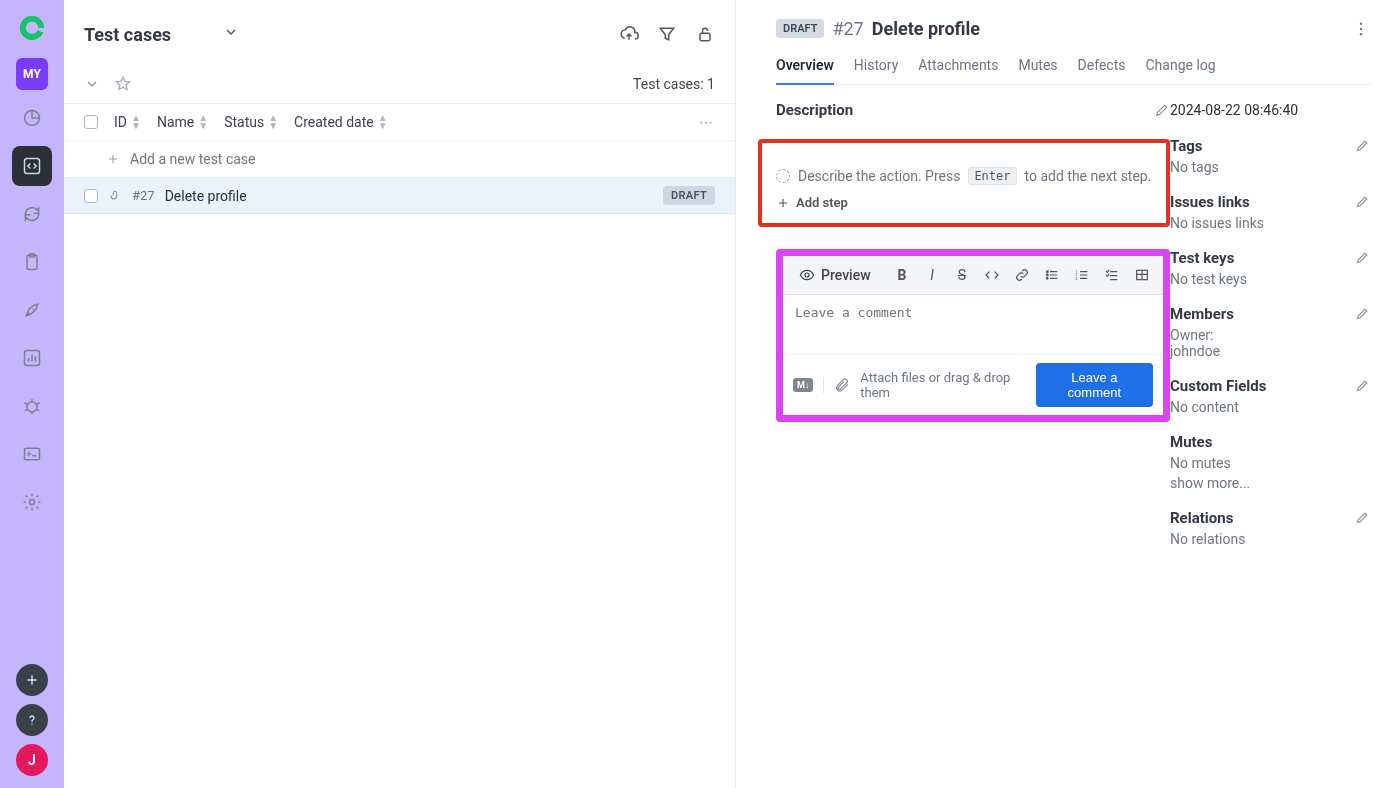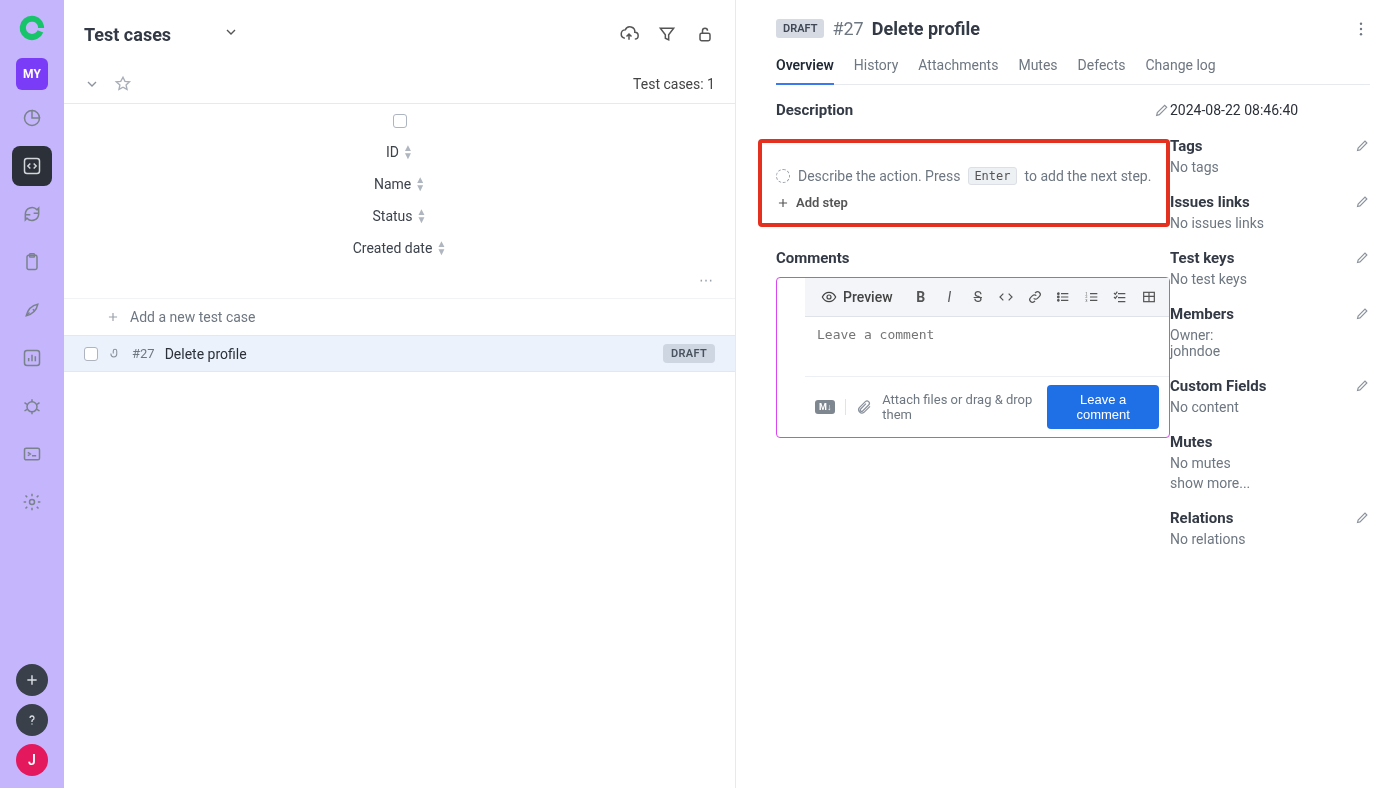--- a/index.html
+++ b/index.html
@@ -20,21 +20,21 @@
 .panel-left { flex: 0 0 672px; border-right: 1px solid #e6e9ee; display: flex; flex-direction: column; }
 .header { display: flex; align-items: flex-start; padding: 24px 20px; gap: 44px; }
 .header h1 { font-size: 18px; font-weight: 700; }
 .chev-down { margin-left: 8px; color: #555; }
 .header-actions { margin-left: auto; display: flex; gap: 18px; color: #555; }
 .icon-btn { cursor: pointer; display: inline-flex; }
 
 .subbar { display: flex; align-items: center; padding: 6px 20px 10px 20px; color: #6e7781; border-bottom: 1px solid #e6e9ee; }
 .subbar .right { margin-left: auto; font-size: 14px; color: #444; }
 
-.cols { display: flex; align-items: center; padding: 10px 20px; gap: 16px; color: #3d434c; font-size: 14px; border-bottom: 1px solid #f1f3f5; flex-direction: column; }
+.cols { display: flex; align-items: center; padding: 10px 20px; gap: 16px; color: #3d434c; font-size: 14px; border-bottom: 1px solid #f1f3f5; }
 .cols .col { display: inline-flex; align-items: center; gap: 4px; cursor: pointer; }
 .sort-icon { color: #b0b6bf; font-size: 10px; line-height: 8px; display: inline-flex; flex-direction: column; }
 .more-dots { margin-left: auto; color: #9aa1ab; letter-spacing: 2px; cursor: pointer; }
 
 .add-row { display: flex; align-items: center; gap: 10px; padding: 10px 20px 10px 42px; color: #6e7781; cursor: pointer; }
 .add-row .plus { color: #9aa1ab; }
 
 .row { display: flex; align-items: center; gap: 10px; padding: 8px 20px 8px 20px; background: #ecf2fb; border-bottom: 1px solid #e2e8f1; border-top: 1px solid #e2e8f1; }
 .row .cbx { width: 14px; height: 14px; border: 1px solid #aeb5c1; border-radius: 3px; background: #fff; }
 .row .hand { color: #8a919c; }
@@ -63,21 +63,21 @@
 .sec-head h3 { font-size: 15px; font-weight: 700; }
 .sec-head .edit { margin-left: auto; color: #8b929c; cursor: pointer; }
 .muted { color: #6e7781; font-size: 14px; }
 
 .hl-box { border: 4px solid #e4301e; border-radius: 4px; padding: 14px 14px 10px 14px; margin-bottom: 22px; margin-left: -18px; }
 .scenario-line { display: flex; align-items: center; gap: 8px; color: #6e7781; margin: 10px 0 10px 0; font-size: 14px; }
 .dashed-circle { width: 14px; height: 14px; border: 1.5px dashed #9aa1ab; border-radius: 50%; flex-shrink: 0; }
 .kbd { background: #eef1f4; border: 1px solid #dcdfe5; border-radius: 3px; padding: 1px 5px; font-family: ui-monospace, monospace; font-size: 12px; color: #555; }
 .add-step { display: inline-flex; align-items: center; gap: 6px; color: #555; font-size: 13px; font-weight: 600; cursor: pointer; }
 
-.comment-box { border: 1px solid #d946ef; border-radius: 4px; padding-left: 28px; }
+.comment-box { border: 7px solid #d946ef; border-radius: 4px; }
 .toolbar { background: #f3f5f8; border-bottom: 1px solid #dfe3e9; display: flex; align-items: center; padding: 6px 8px; gap: 4px; }
 .tb-preview { display: inline-flex; align-items: center; gap: 6px; padding: 4px 8px; color: #444; font-weight: 500; border-radius: 4px; cursor: pointer; }
 .tb-sep { flex: 1; }
 .tb-icon { width: 26px; height: 26px; display: inline-flex; align-items: center; justify-content: center; color: #555; cursor: pointer; font-size: 14px; }
 .comment-input { width: 100%; min-height: 56px; border: none; resize: none; padding: 10px 12px; font-family: ui-monospace, "SFMono-Regular", Menlo, monospace; font-size: 13px; color: #888; outline: none; }
 .comment-foot { display: flex; align-items: center; gap: 10px; padding: 8px 10px; border-top: 1px solid #eceff3; }
 .md-badge { background: #7e868f; color: #fff; font-size: 9px; font-weight: 700; padding: 2px 4px; border-radius: 3px; }
 .foot-sep { width: 1px; height: 16px; background: #e0e3e8; }
 .attach-hint { color: #6e7781; font-size: 13px; }
 .primary-btn { margin-left: auto; background: #1f6fe7; color: #fff; border: none; border-radius: 4px; padding: 7px 12px; font-size: 13px; cursor: pointer; }
@@ -302,21 +302,20 @@
           </div>
           <div class="add-step">
             <svg width="14" height="14" viewBox="0 0 24 24" fill="none" stroke="currentColor" stroke-width="2">
                 <path d="M12 5v14M5 12h14"></path>
               </svg>
             <span>Add step</span>
           </div>
         </div>
 
         <div class="section">
-          <h3 style="font-size:15px;font-weight:700;margin-bottom:10px;">Comments</h3>
           <div class="comment-box">
             <div class="toolbar">
               <span class="tb-preview">
                 <svg width="16" height="16" viewBox="0 0 24 24" fill="none" stroke="currentColor" stroke-width="1.8">
                     <path d="M2 12s3.5-7 10-7 10 7 10 7-3.5 7-10 7S2 12 2 12z"></path>
                     <circle cx="12" cy="12" r="3"></circle>
                   </svg>
                 <span>Preview</span>
               </span>
               <span class="tb-sep"></span>

